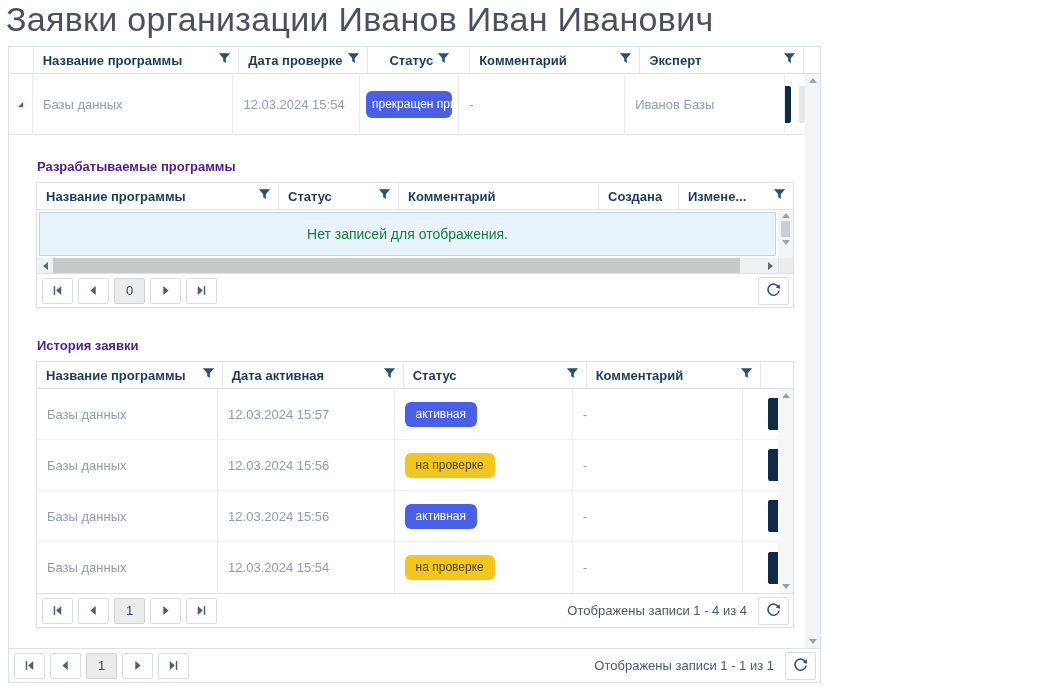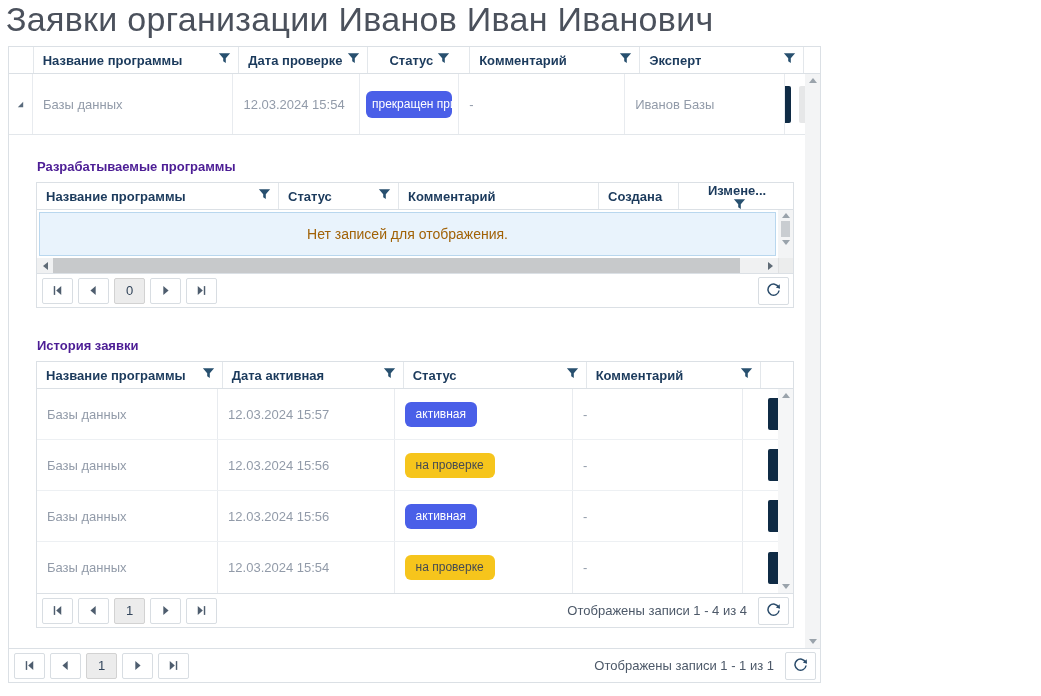--- a/index.html
+++ b/index.html
@@ -20,21 +20,21 @@
     position:absolute; left:8px; top:46px; width:813px; height:637px;
     border:1px solid #dbe0e5; background:#fff;
     display:flex; flex-direction:column;
   }
   .grid-header { display:flex; height:27px; border-bottom:1px solid #dbe0e5; background:#fff; flex:none; }
   .hcell {
     display:flex; align-items:center; justify-content:space-between;
     padding:0 7px 0 9px; font-size:13px; font-weight:bold; color:#1b3a5c;
     border-right:1px solid #e3e7eb; overflow:hidden; white-space:nowrap;
   }
-  .hcell:last-child { border-right:none;flex-direction:column; }
+  .hcell:last-child { border-right:none; }
   .funnel { flex:none; margin-left:4px; }
 
   .main-bodywrap { flex:1; display:flex; min-height:0; }
   .main-content { flex:1; display:flex; flex-direction:column; min-width:0; }
 
   .vscroll {
     width:15px; background:#f3f4f5; flex:none;
     display:flex; flex-direction:column; align-items:center;
     justify-content:space-between; padding:4px 0;
   }
@@ -81,21 +81,21 @@
   .section-title { font-size:13px; font-weight:bold; color:#4c1d95; margin:0 0 8px 1px; }
 
   .subgrid { border:1px solid #dbe0e5; background:#fff; display:flex; flex-direction:column; }
 
   
   .g1-body { display:flex; height:48px; flex:none; }
   .g1-msgwrap { flex:1; padding:2px; min-width:0; }
   .empty-box {
     height:100%; border:1px solid #b9d7ee; background:#e9f3fc;
     display:flex; align-items:center; justify-content:center;
-    font-size:14px; color:#a16207;
+    font-size:14px; color:#15803d;
   }
   .vscroll-mid {
     width:15px; background:#f3f4f5; flex:none;
     display:flex; flex-direction:column; align-items:center; padding:3px 0; gap:3px;
   }
   .vscroll-mid .vthumb { height:16px; }
   .hscroll { height:15px; display:flex; align-items:center; background:#f0f1f2; flex:none; }
   .hs-arrow { width:16px; height:15px; display:flex; align-items:center; justify-content:center; flex:none; cursor:pointer; }
   .hs-thumb { flex:1; height:15px; background:#c7c9cb; margin-right:22px; }
   .hs-corner { width:15px; height:15px; background:#eceded; border-left:1px solid #e0e1e2; flex:none; }

